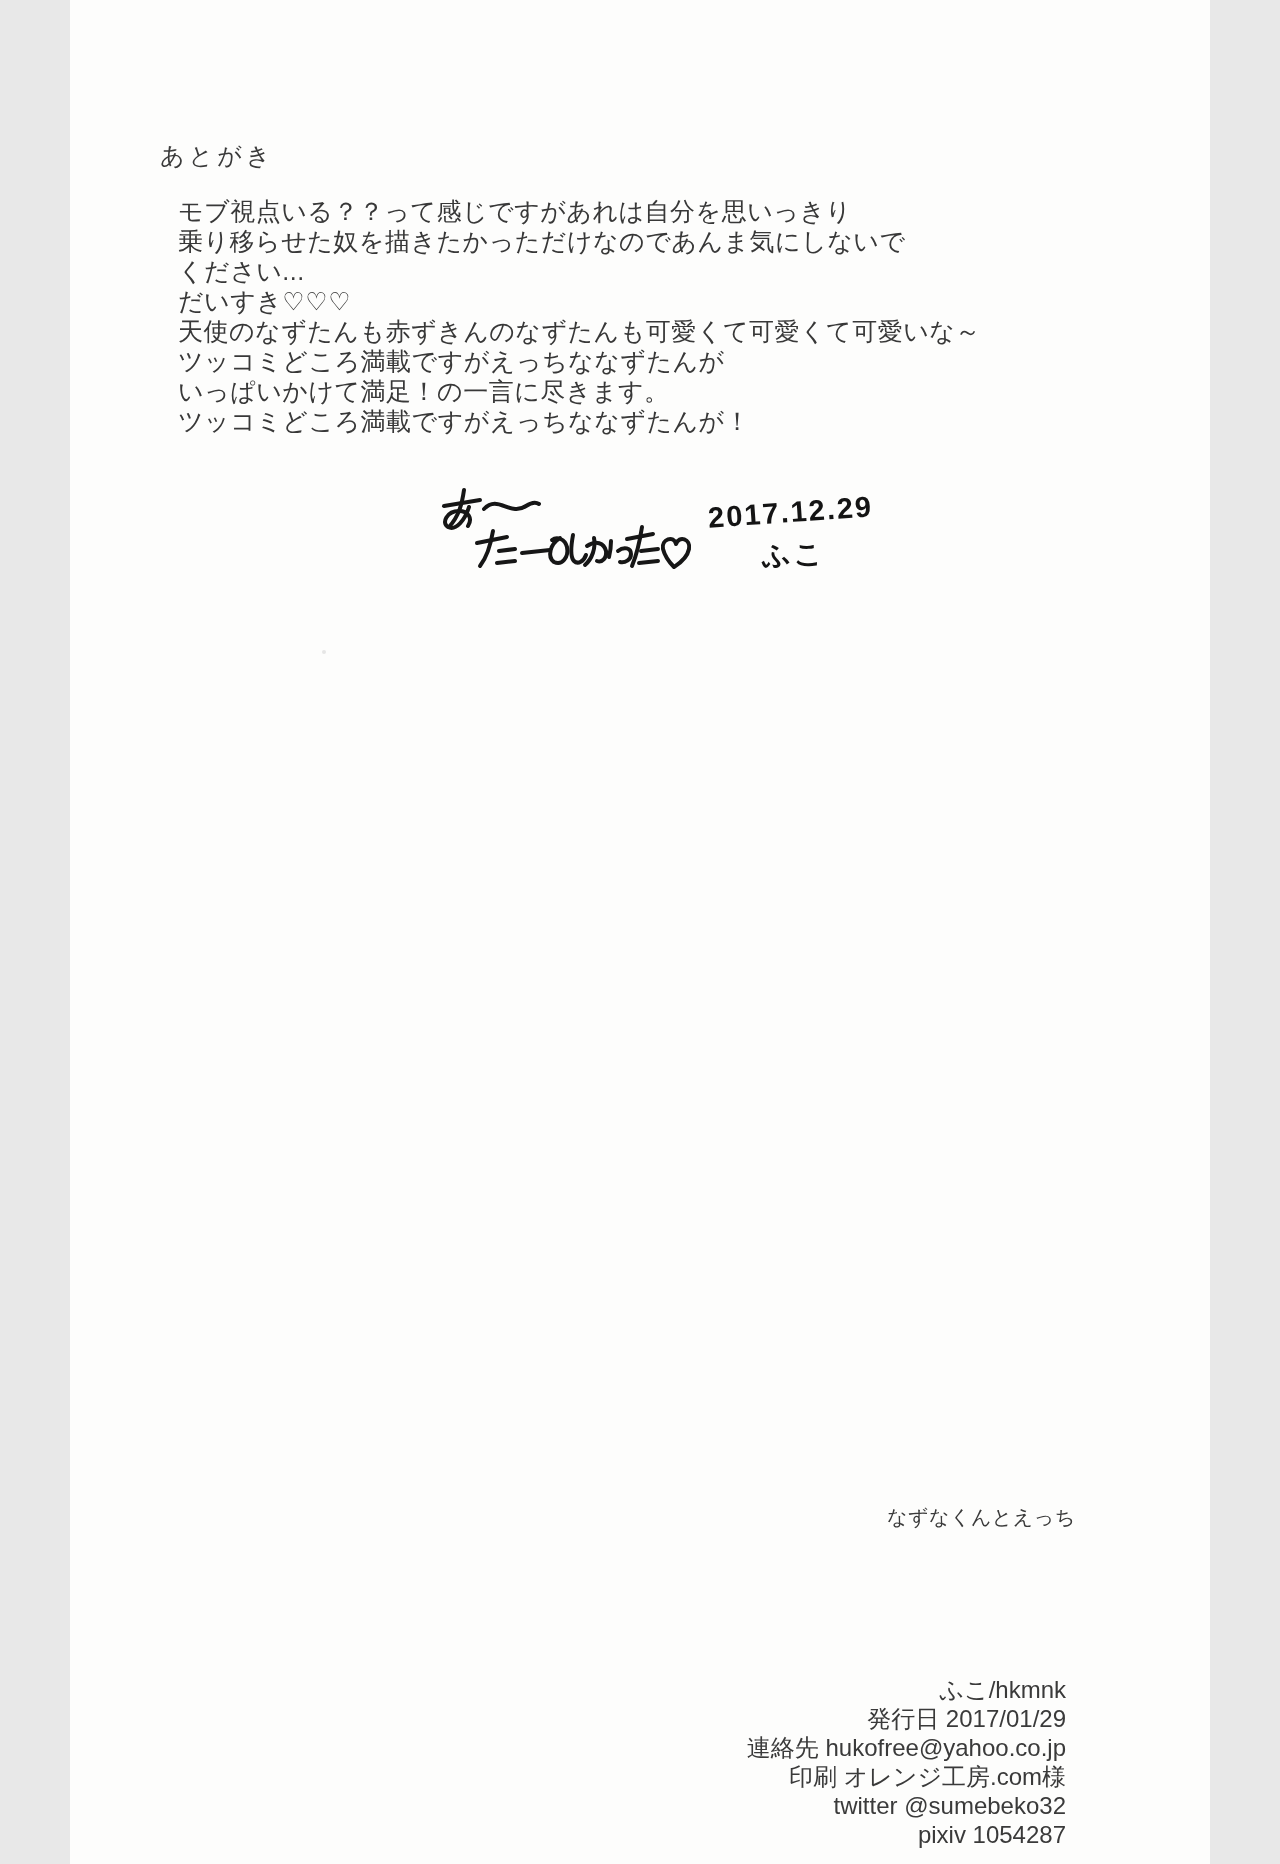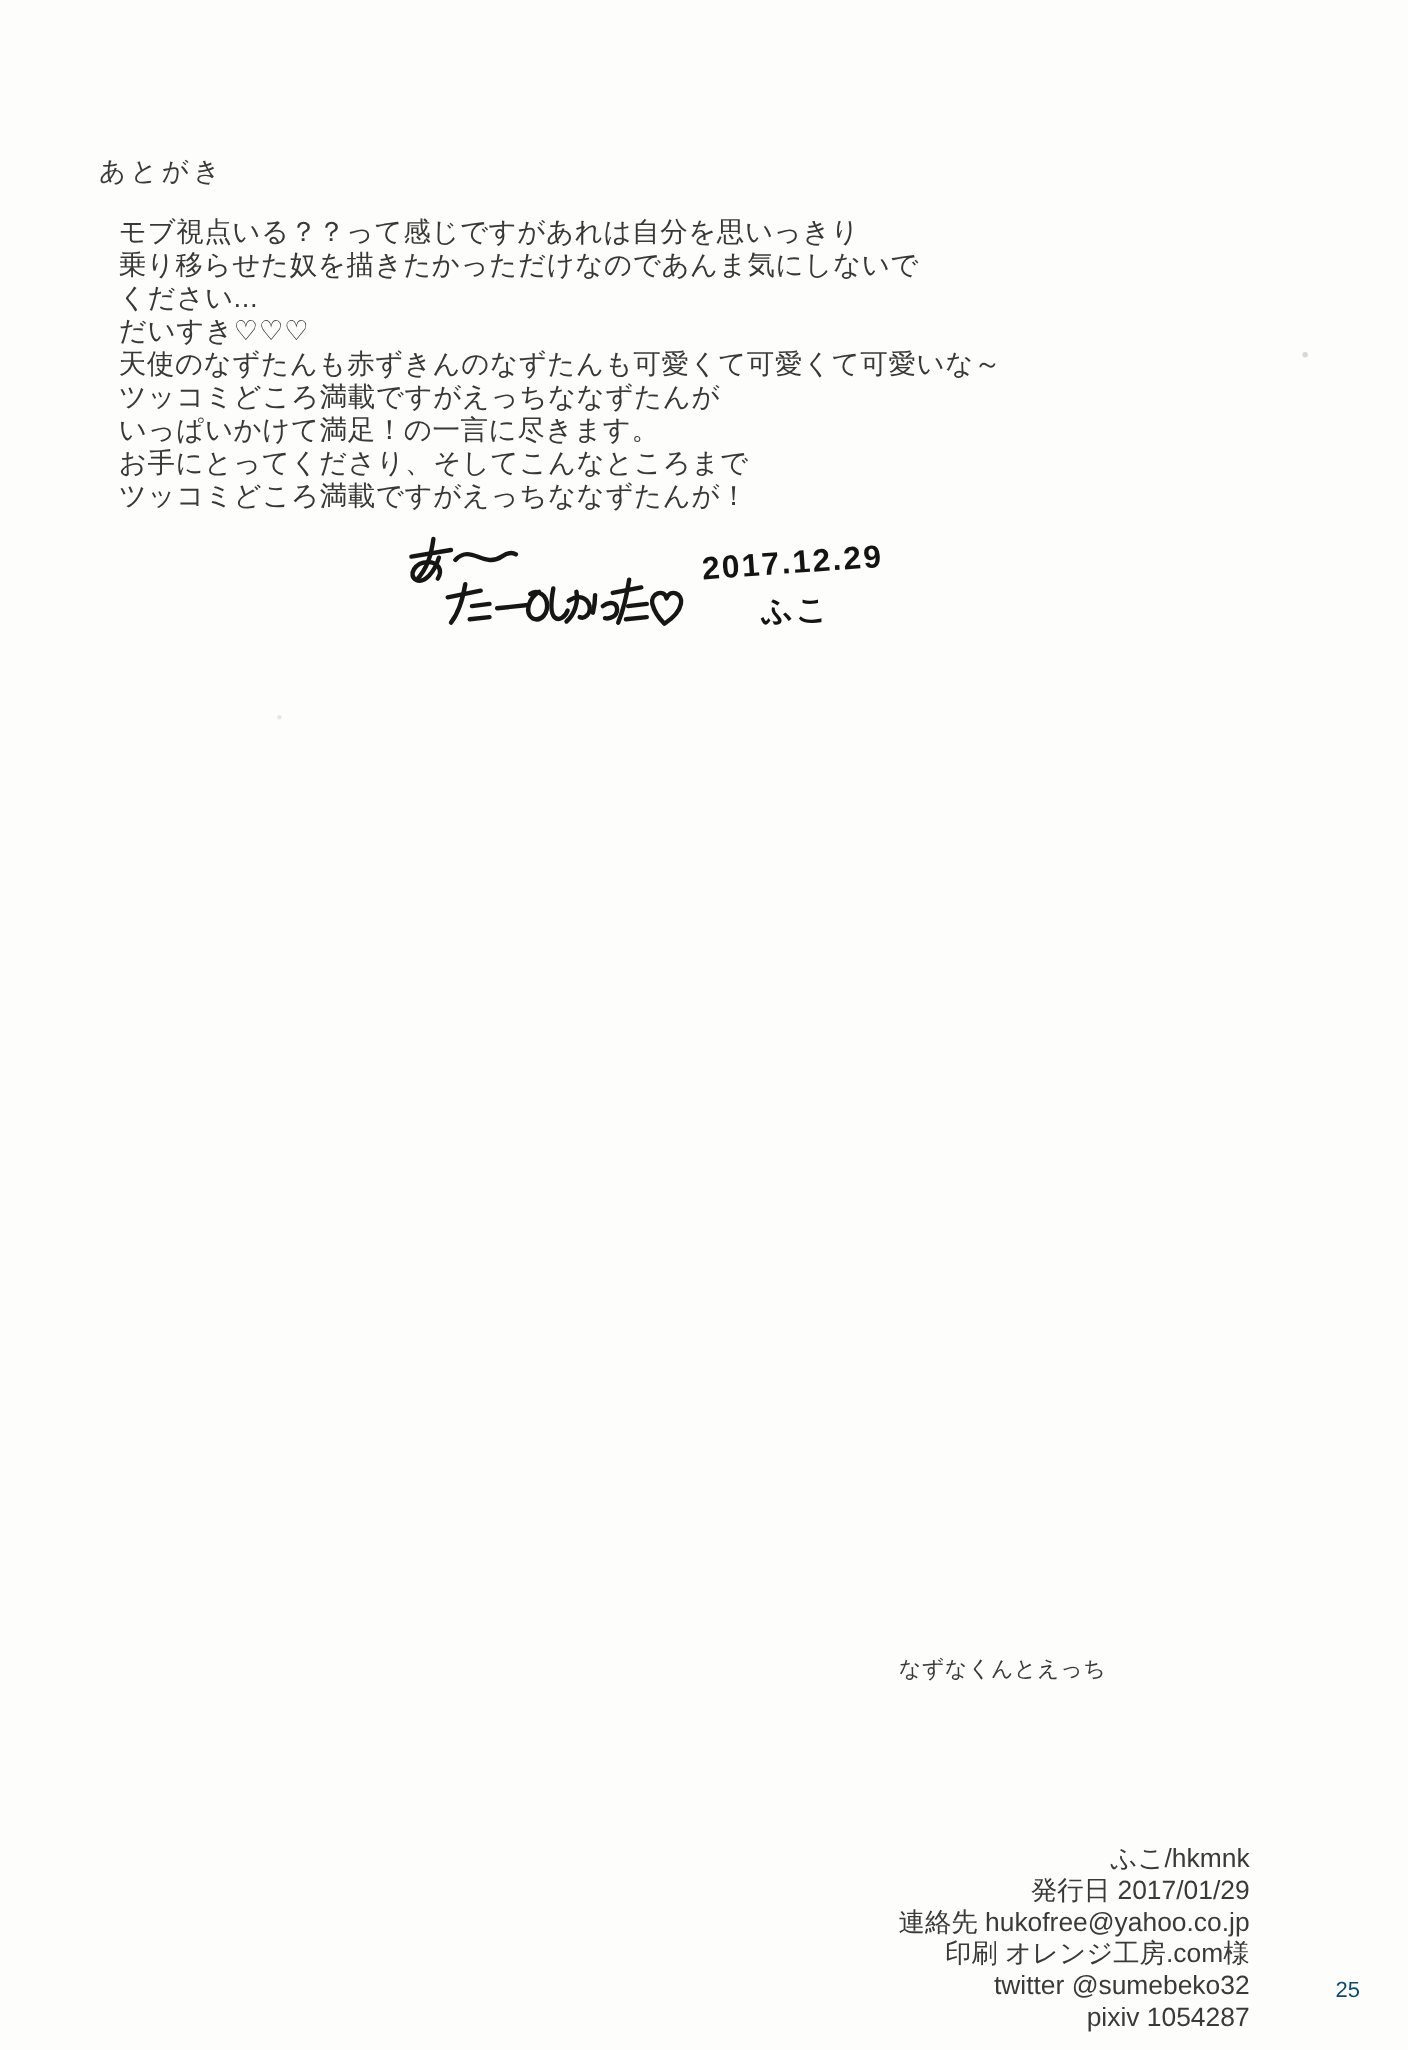--- a/index.html
+++ b/index.html
@@ -1,18 +1,18 @@
 <!DOCTYPE html>
 <html><head>
 <meta charset="utf-8">
 <style>
   html,body{margin:0;padding:0;background:#e8e8e8;}
   .page{
     position:relative;
-    width:1280px;height:1864px;
+    width:1140px;height:1864px;
     background:#fdfdfc;
     font-family:"Liberation Sans","DejaVu Sans",sans-serif;
     color:#343434;
     overflow:hidden;
     margin:0 auto;
   }
   .heading{
     position:absolute;left:90px;top:140px;
     font-size:24px;letter-spacing:4px;color:#3a3a3a;
   }
@@ -68,21 +68,20 @@
   <div class="heading">あとがき</div>
 
   <div class="afterword-body">
     <div class="bl">モブ視点いる？？って感じですがあれは自分を思いっきり</div>
     <div class="bl">乗り移らせた奴を描きたかっただけなのであんま気にしないで</div>
     <div class="bl">ください...</div>
     <div class="bl">だいすき♡♡♡</div>
     <div class="bl">天使のなずたんも赤ずきんのなずたんも可愛くて可愛くて可愛いな～</div>
     <div class="bl">ツッコミどころ満載ですがえっちななずたんが</div>
     <div class="bl">いっぱいかけて満足！の一言に尽きます。</div>
-    <div class="bl">お手にとってくださり、そしてこんなところまで</div>
     <div class="bl">ツッコミどころ満載ですがえっちななずたんが！</div>
   </div>
 
   <span class="hw-svg" role="img" aria-label="あ～ たーのしかった♡ 2017.12.29 ふこ">
     <svg viewBox="352 478 276 100" xmlns="http://www.w3.org/2000/svg">
 
       <path class="hw-stroke" d="M374,506 L410,500"></path>
       <path class="hw-stroke" d="M394,490 C392,504 389,516 379,527"></path>
       <path class="hw-stroke" d="M399,507 C395,520 386,531 378,527 C371,523 377,511 389,511 C398,511 403,518 398,526"></path>
 

